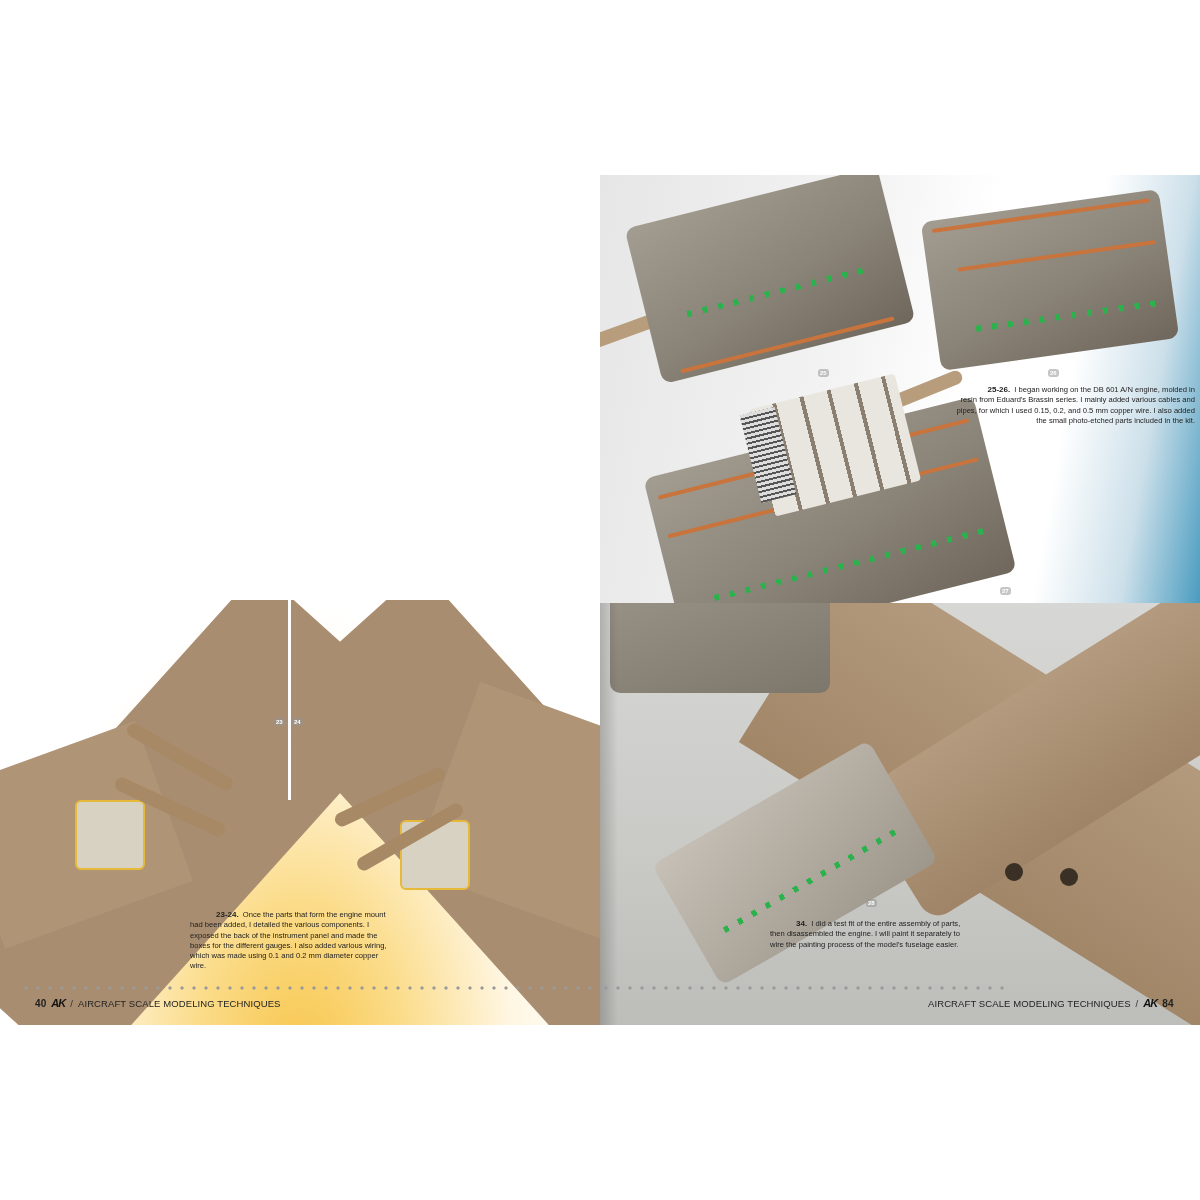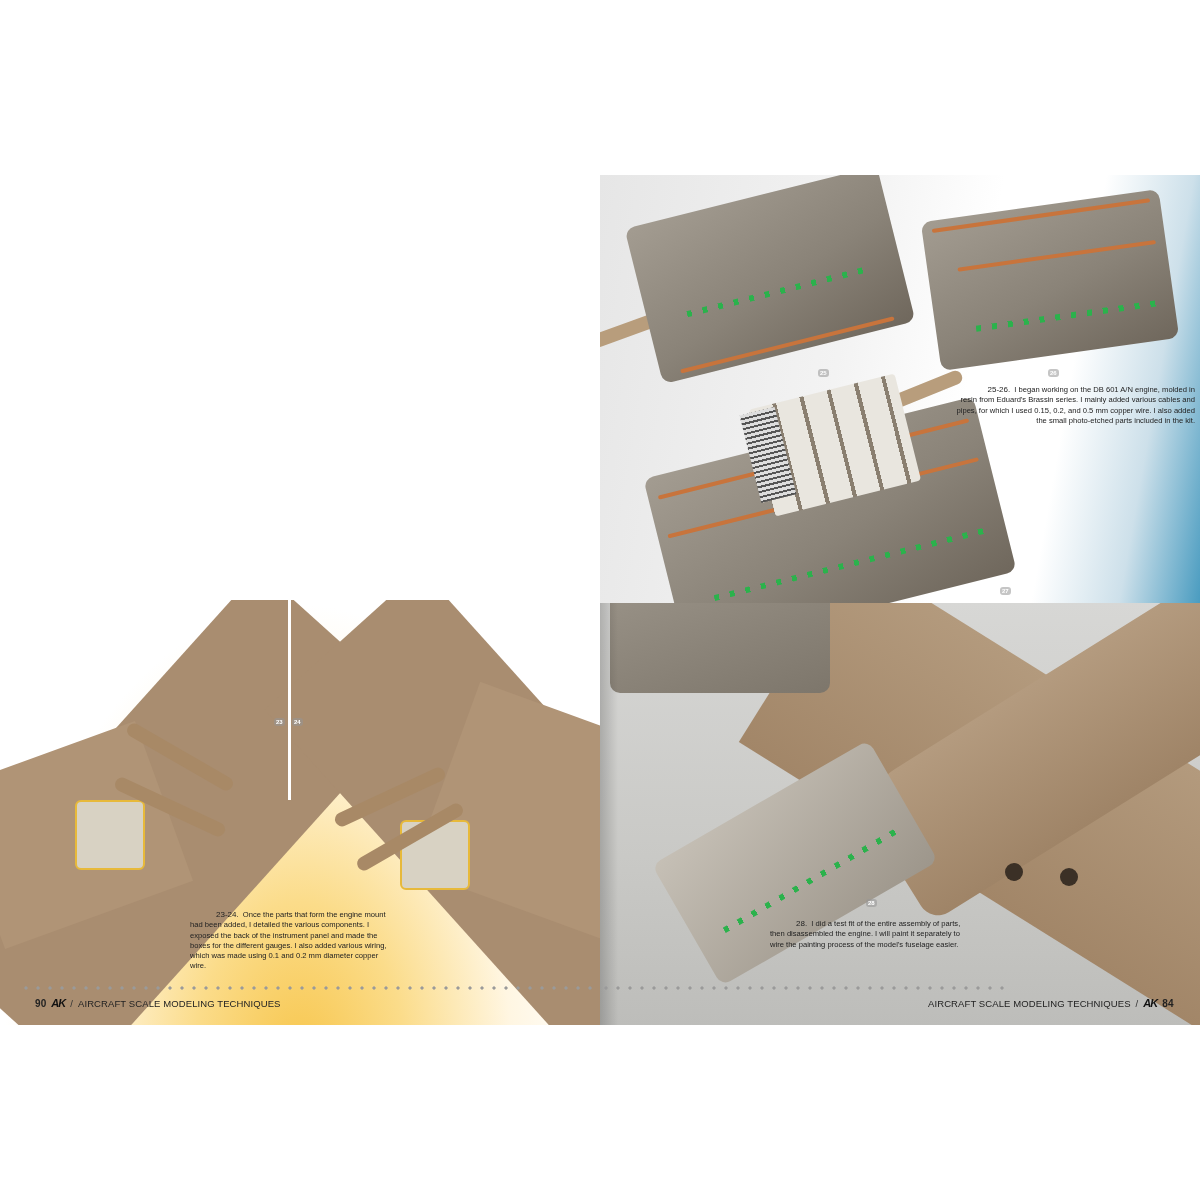--- a/index.html
+++ b/index.html
@@ -57,21 +57,21 @@
   .p28 { left: 0; top: 428px; width: 600px; height: 422px; background: linear-gradient(180deg,#d7d7d5 0%,#c9c9c6 60%,#bdbdba 100%); }
   .p28 .wing { position: absolute; left: 150px; top: 100px; width: 620px; height: 220px; background: linear-gradient(180deg,#b39a7d,#a28668); transform: rotate(32deg); }
   .p28 .fuse { position: absolute; left: 260px; top: 70px; width: 420px; height: 150px; background: linear-gradient(180deg,#b49b7f,#9f8467); transform: rotate(-32deg); border-radius: 50px 0 0 20px; }
   .p28 .engine { position: absolute; left: 70px; top: 190px; width: 250px; height: 140px; background: linear-gradient(160deg,#c6c0b6,#9d968b); transform: rotate(-30deg); border-radius: 10px; }
   .p28 .engTop { position: absolute; left: 10px; top: -20px; width: 220px; height: 110px; background: linear-gradient(160deg,#9a9388,#7d766b); border-radius: 10px; }
   .p28 .hole { position: absolute; width: 18px; height: 18px; border-radius: 50%; background: #3b3026; }
   .p28 .gutter-shadow { position: absolute; left: 0; top: 0; width: 18px; height: 100%; background: linear-gradient(90deg,rgba(0,0,0,.18),transparent); }
 
   
   .caption { position: absolute; font-size: 7.6px; line-height: 10.3px; color: #222; }
-  .caption b { font-weight: 400; font-size: 8px; margin-right: 2px; padding-left: 26px; }
+  .caption b { font-weight: 700; font-size: 8px; margin-right: 2px; padding-left: 26px; }
   .cap-right { text-align: right; }
   .cap-center { text-align: left; }
 
   .photo-num { position: absolute; font-size: 6px; color: #fff; background: rgba(150,150,150,.55); border-radius: 3px; padding: 1px 2px; font-weight: 700; }
 
   
   .dots { position: absolute; top: 811px; height: 4px; background: radial-gradient(circle, #9a9a9a 1.4px, transparent 1.8px) 0 0/12px 4px repeat-x; }
   .footer { position: absolute; top: 822px; font-size: 9.5px; letter-spacing: .1px; color: #222; display: flex; align-items: center; gap: 5px; white-space: nowrap; }
   .footer .pg { font-weight: 700; font-size: 10px; }
   .footer .logo { font-weight: 900; font-style: italic; font-size: 11px; letter-spacing: -1px; color: #111; }
@@ -101,21 +101,21 @@
       <span class="photo-num" style="left:274px; top:118px;">23</span>
       <span class="photo-num" style="left:292px; top:118px;">24</span>
       <div class="caption cap-center" style="left:190px; top:310px; width:200px;">
         <b>23-24.</b>
         <span>Once the parts that form the engine mount had been added, I detailed the various components. I exposed the back of the instrument panel and made the boxes for the different gauges. I also added various wiring, which was made using 0.1 and 0.2 mm diameter copper wire.</span>
       </div>
     </div>
 
     <div class="dots" style="left:20px; width:580px;"></div>
     <div class="footer" style="left:35px;">
-      <span class="pg">90</span>
+      <span class="pg">40</span>
       <span class="logo">AK</span>
       <span class="slash">/</span>
       <span class="title">AIRCRAFT SCALE MODELING TECHNIQUES</span>
     </div>
   </div>
 
   <div class="page page-right">
 
     <div class="photo pEngines">
       <div class="prop prop25"></div>
@@ -153,21 +153,21 @@
       <div class="engine">
         <div class="wire-dots" style="left:30px; top:90px; width:200px;"></div>
       </div>
       <div class="engTop"></div>
       <div class="hole" style="left:405px; top:260px;"></div>
       <div class="hole" style="left:460px; top:265px;"></div>
       <div class="gutter-shadow"></div>
 
       <span class="photo-num" style="left:266px; top:296px;">28</span>
       <div class="caption cap-center" style="left:170px; top:316px; width:200px;">
-        <b>28.</b>
+        <b>34.</b>
         <span>I did a test fit of the entire assembly of parts, then disassembled the engine. I will paint it separately to wire the painting process of the model's fuselage easier.</span>
       </div>
     </div>
 
     <div class="dots" style="left:0; width:410px;"></div>
     <div class="footer" style="left:328px;">
       <span class="title">AIRCRAFT SCALE MODELING TECHNIQUES</span>
       <span class="slash">/</span>
       <span class="logo">AK</span>
       <span class="pg">84</span>

